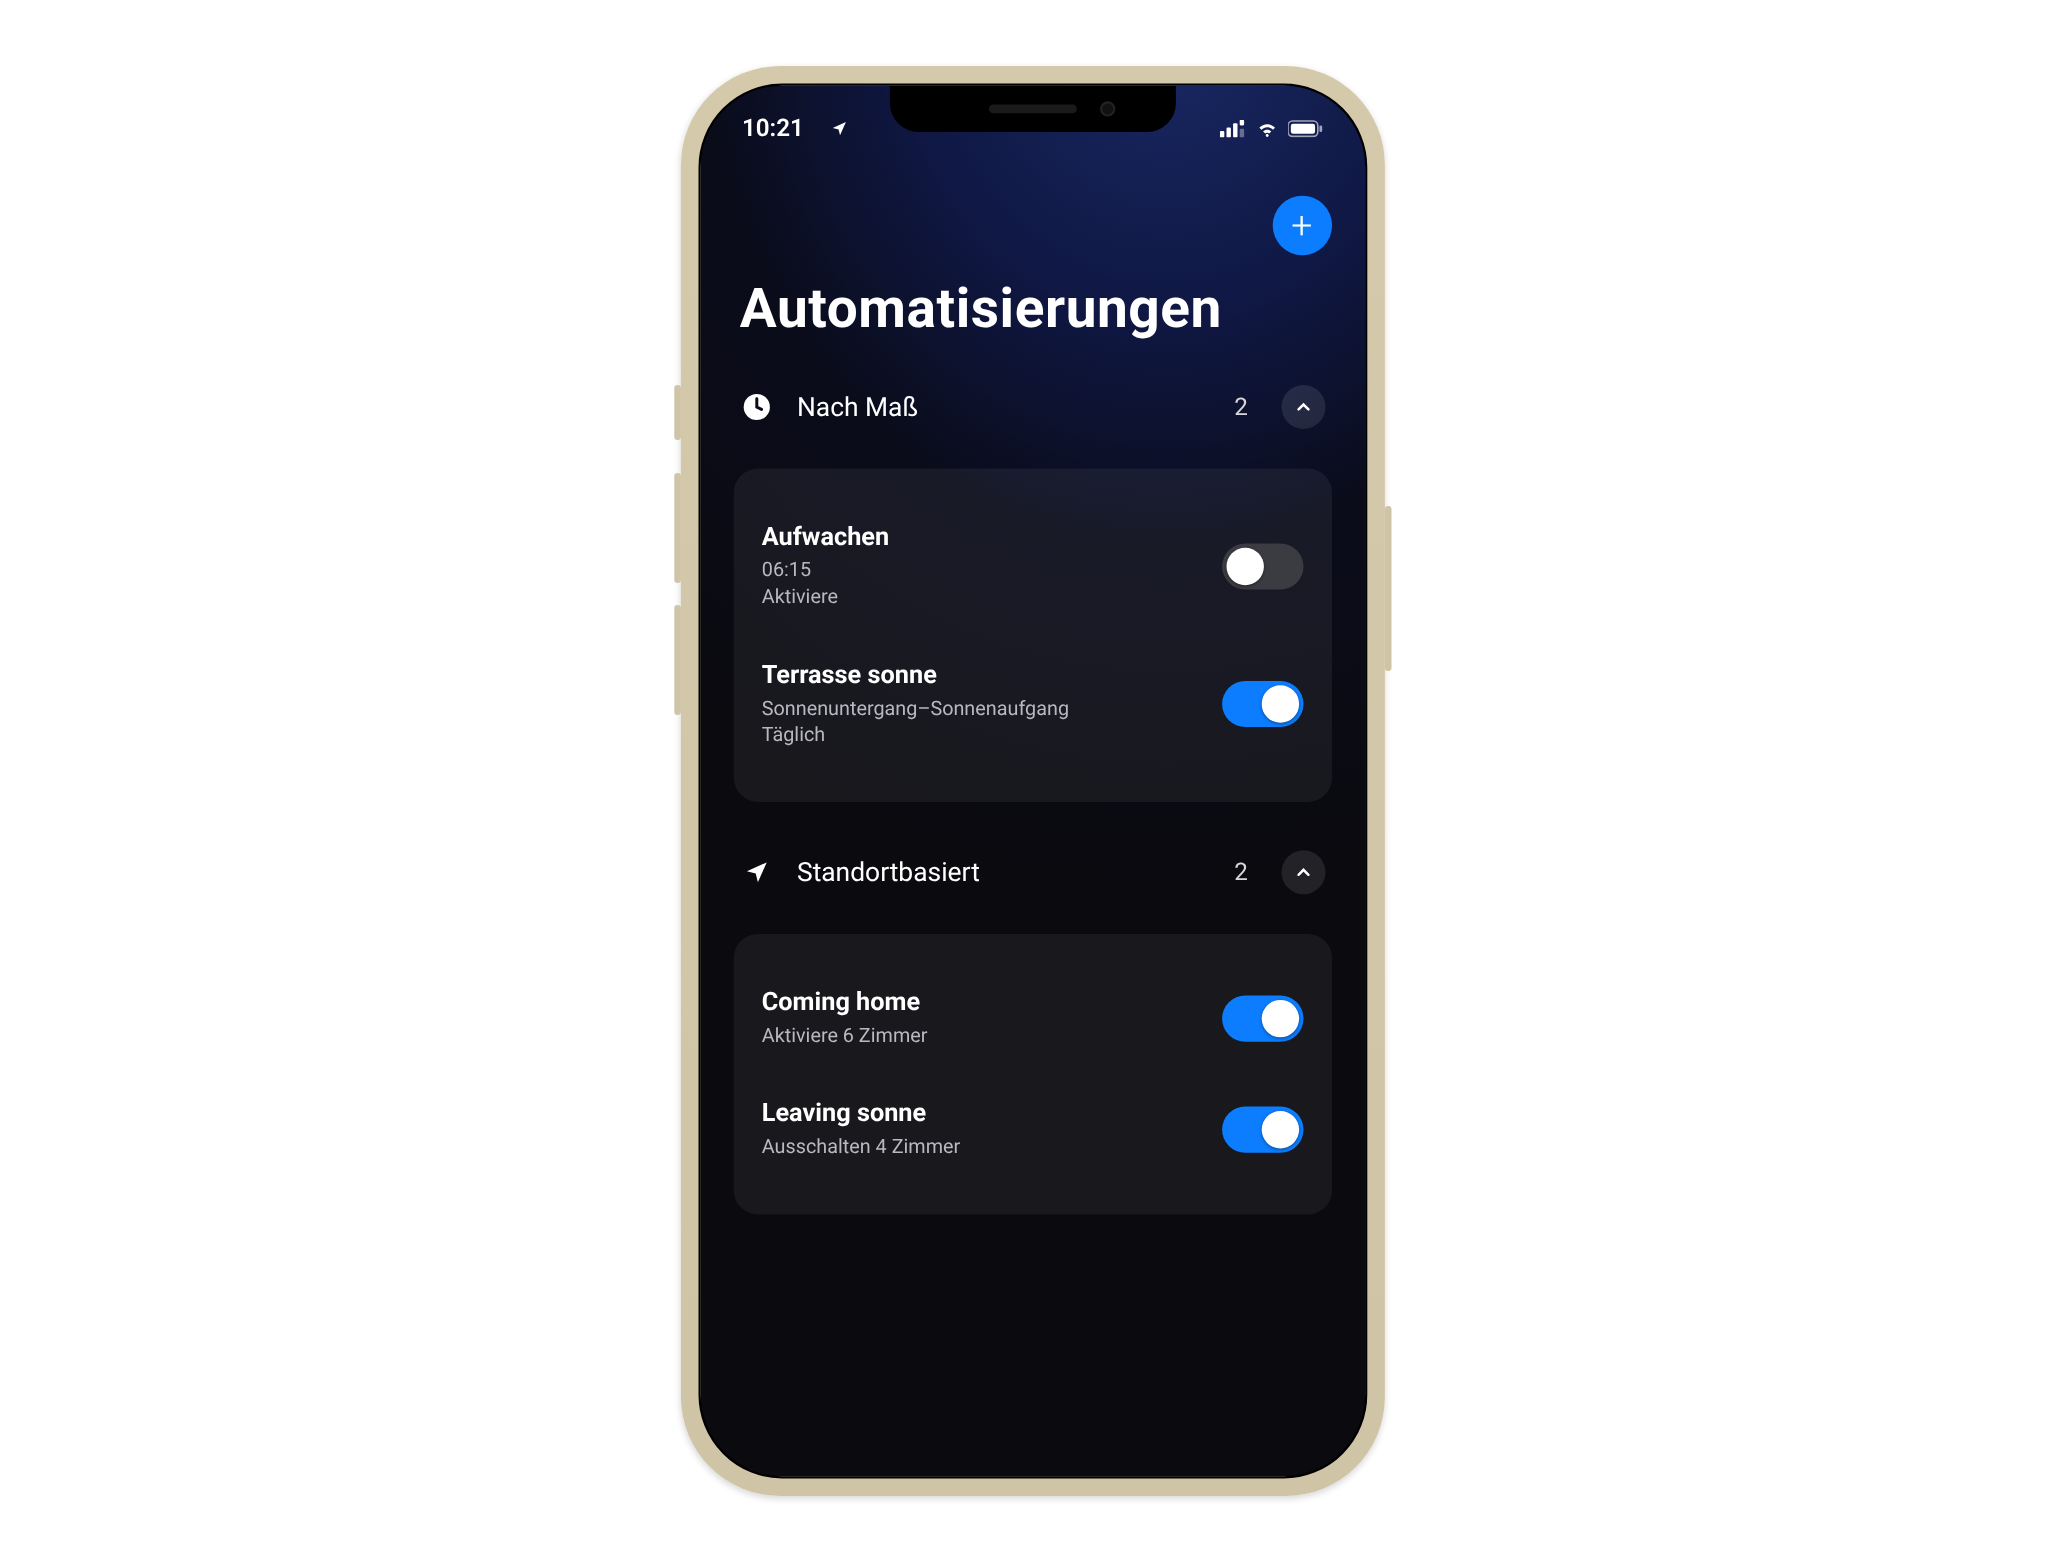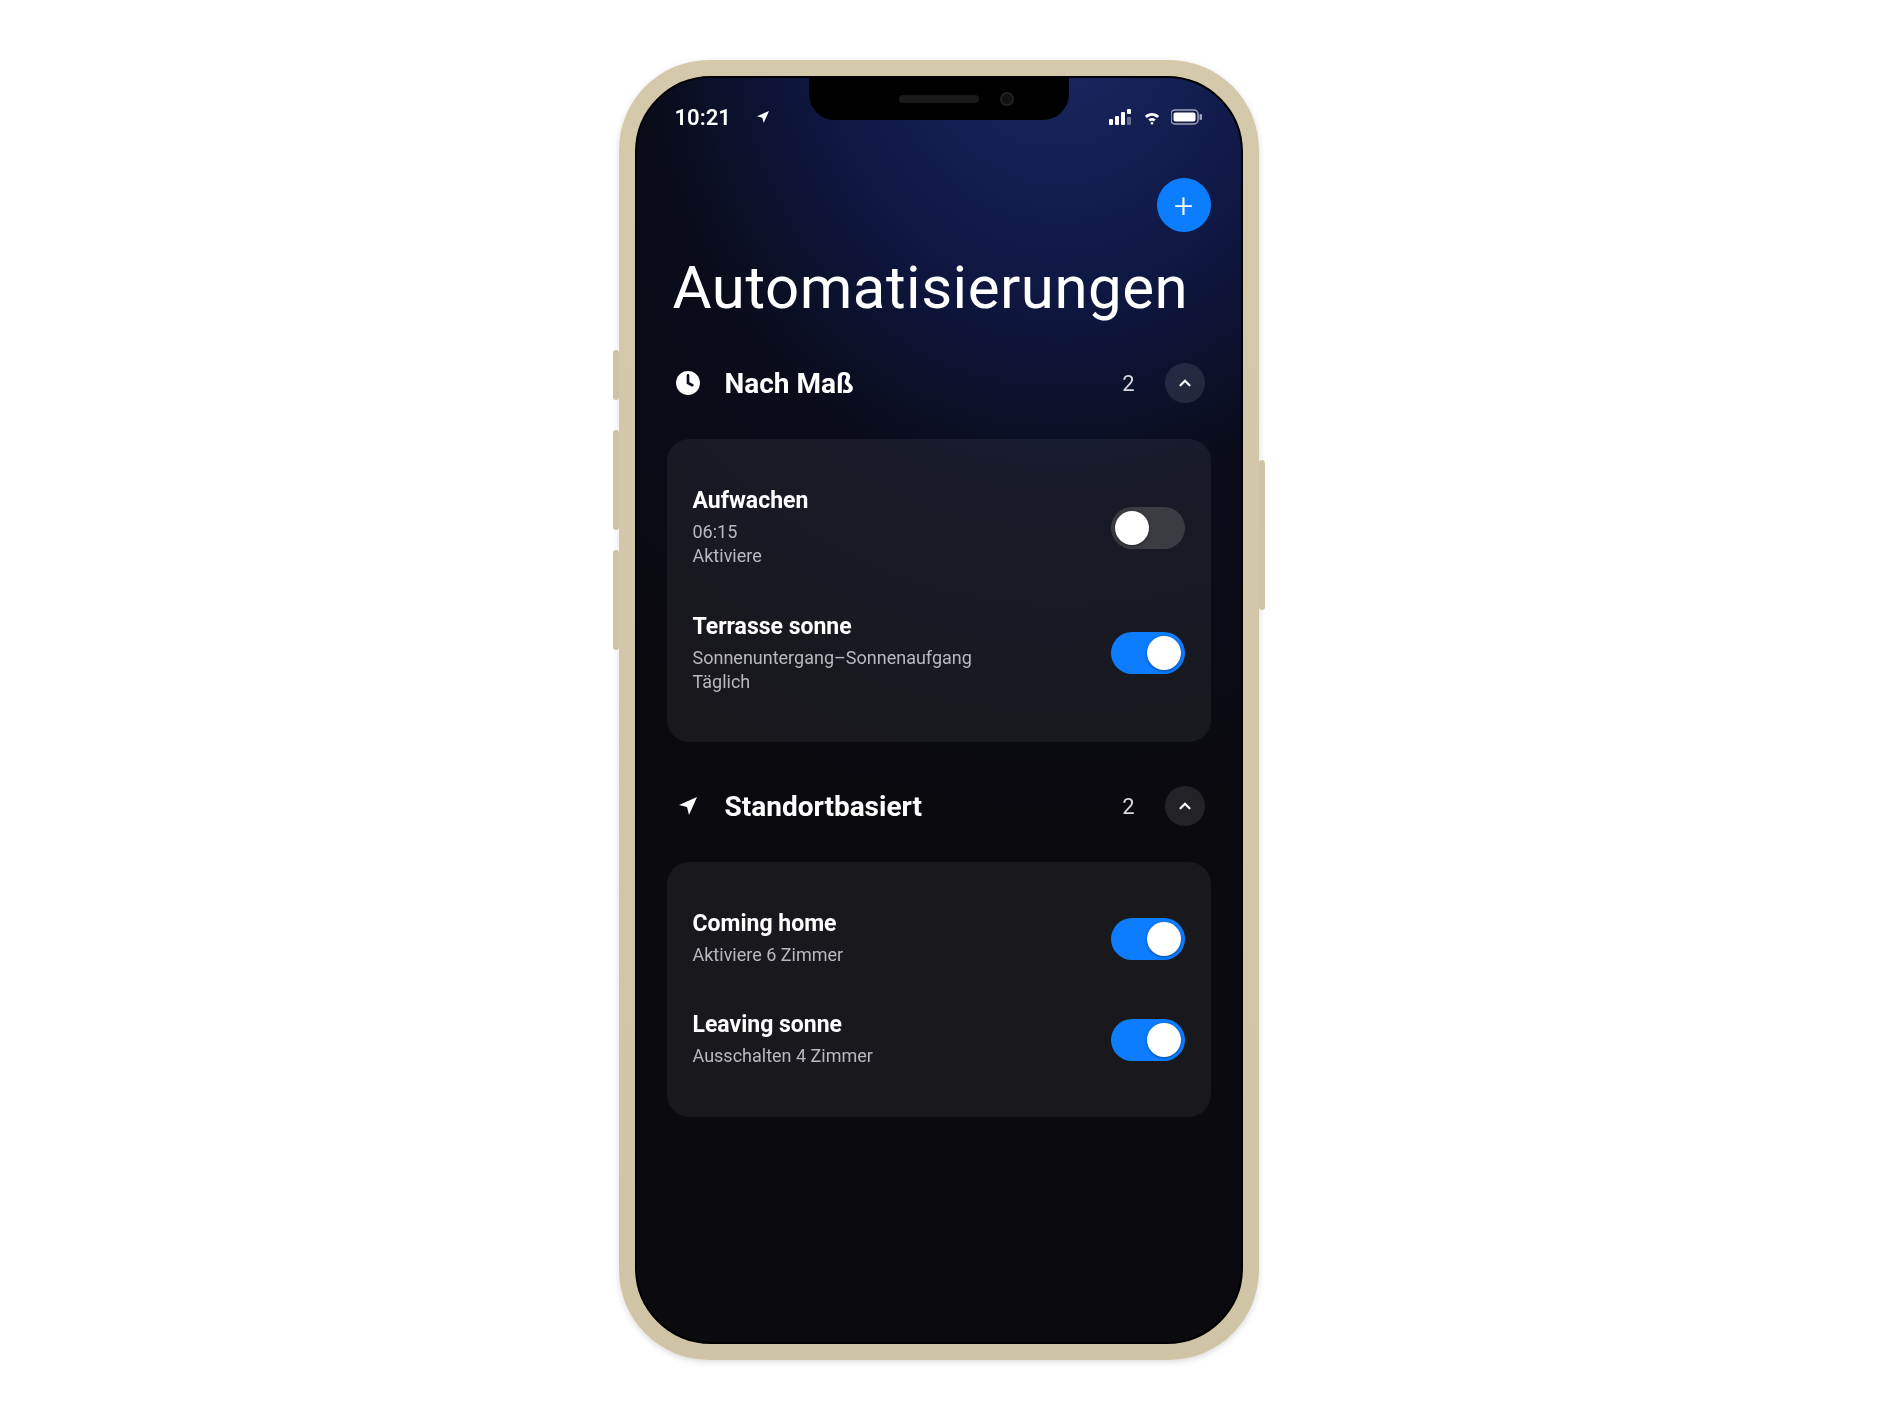--- a/index.html
+++ b/index.html
@@ -59,31 +59,31 @@
   .status-left { display: flex; align-items: center; gap: 24px; }
   .status-right { display: flex; align-items: center; gap: 8px; }
   .content { padding: 100px 30px 0; }
   .header-row { display: flex; justify-content: flex-end; margin-bottom: 10px; }
   .add-btn {
     width: 54px; height: 54px; border-radius: 50%;
     background: #0c7dff; display: flex; align-items: center; justify-content: center;
     font-size: 34px; color: #fff; font-weight: 300; cursor: pointer;
   }
   .page-title {
-    font-size: 60px; font-weight: 400; letter-spacing: 0.5px;
+    font-size: 50px; font-weight: 700; letter-spacing: 0.5px;
     margin: 20px 0 40px 6px;
   }
   .section-header {
     display: flex; align-items: center; gap: 22px;
     padding: 0 6px; margin-bottom: 20px;
   }
   .section-header .icon-wrap {
     width: 30px; height: 30px; display: flex; align-items: center; justify-content: center;
   }
-  .section-title { font-size: 28px; font-weight: 700; flex: 1; }
+  .section-title { font-size: 24px; font-weight: 400; flex: 1; }
   .section-count { font-size: 22px; color: #d8d8db; margin-right: 8px; }
   .chevron-btn {
     width: 40px; height: 40px; border-radius: 50%;
     background: rgba(255,255,255,0.10);
     display: flex; align-items: center; justify-content: center; cursor: pointer;
   }
   .card {
     background: rgba(255,255,255,0.06);
     border-radius: 22px;
     padding: 26px 0;

